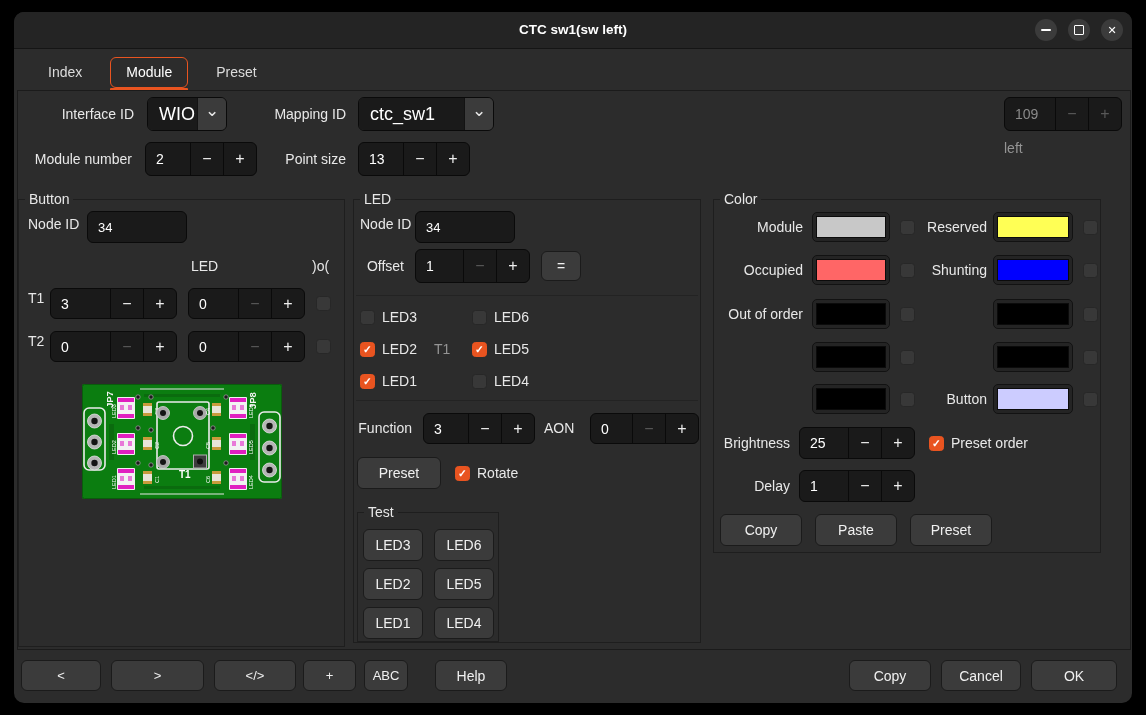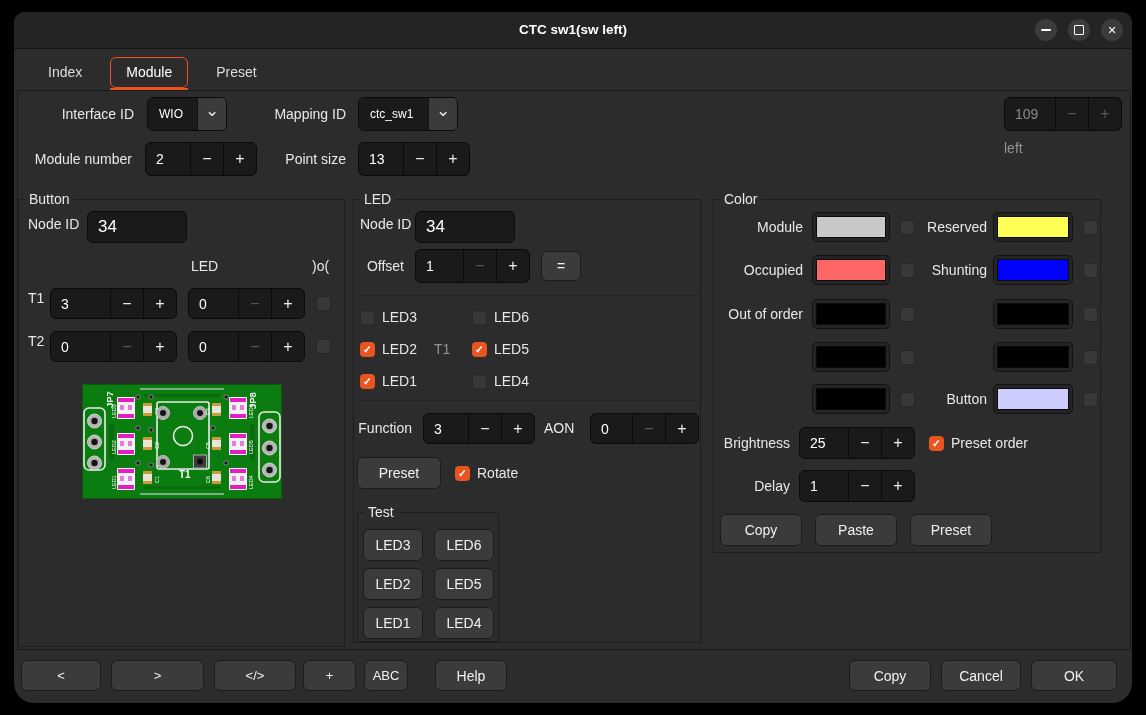--- a/index.html
+++ b/index.html
@@ -1,40 +1,40 @@
 <!DOCTYPE html>
 <html><head>
 <meta charset="utf-8">
 <style>
   html,body{margin:0;padding:0;}
   body{width:1146px;height:715px;background:#000;font-family:"Liberation Sans",sans-serif;position:relative;overflow:hidden;}
   .abs{position:absolute;box-sizing:border-box;}
-  .window{position:absolute;left:14px;top:12px;width:1118px;height:691px;background:#2c2c2c;border-radius:20px;}
+  .window{position:absolute;left:14px;top:12px;width:1118px;height:691px;background:#2c2c2c;border-radius:10px;}
   .titlebar{position:absolute;left:0;top:0;right:0;height:36px;background:#242424;border-bottom:1px solid #151515;border-radius:10px 10px 0 0;}
   .title{line-height:36px;text-align:center;color:#ffffff;font-weight:bold;font-size:13.5px;}
   .winbtns{position:absolute;right:9px;top:7px;display:flex;gap:11px;}
   .winbtn{width:22px;height:22px;border-radius:50%;background:#3b3b3b;color:#fff;display:flex;align-items:center;justify-content:center;font-size:11px;}
   .glyph-min{width:10px;height:2px;background:#fff;border-radius:1px;}
   .glyph-max{width:8px;height:8px;border:1.5px solid #fff;border-radius:1px;}
   .tabs{position:absolute;left:18px;top:45px;display:flex;gap:12px;}
   .tab{position:relative;height:29px;line-height:29px;padding:0 15px;color:#dcdcdc;font-size:14px;border:1px solid transparent;border-radius:6px;}
   .tab.active{border-color:#e95420;color:#fff;}
   .tab.active::after{content:"";position:absolute;left:-1px;right:-1px;bottom:-4px;height:3px;background:#e95420;border-radius:1px;}
   .content{position:absolute;left:3px;top:78px;width:1112px;height:558px;border:1px solid #1b1b1b;background:#2c2c2c;}
   .lbl{color:#e8e8e8;font-size:14px;white-space:nowrap;}
   .lbl.dim{color:#949494;}
   .tr{text-align:right;}
-  .entry{background:#1a1a1a;border:1px solid #0a0a0a;border-radius:6px;color:#fff;font-size:17px;display:flex;align-items:center;padding-left:10px;}
+  .entry{background:#1a1a1a;border:1px solid #0a0a0a;border-radius:6px;color:#fff;font-size:13px;display:flex;align-items:center;padding-left:10px;}
   .spin{display:flex;background:#1a1a1a;border:1px solid #0a0a0a;border-radius:6px;overflow:hidden;}
   .spin .val{display:flex;align-items:center;padding-left:10px;color:#fff;font-size:14px;flex:1;}
   .spin.disabled .val{color:#8a8a8a;}
   .sbtn{width:32px;display:flex;align-items:center;justify-content:center;color:#efefef;font-size:16px;border-left:1px solid #0a0a0a;}
   .sbtn.dis{color:#585858;}
   .combo{display:flex;border:1px solid #0a0a0a;border-radius:6px;overflow:hidden;}
-  .combo .cval{background:#1a1a1a;color:#fff;font-size:12px;display:flex;align-items:center;padding-left:11px;flex:1;}
+  .combo .cval{background:#1a1a1a;color:#fff;font-size:18px;display:flex;align-items:center;padding-left:11px;flex:1;}
   .combo .carrow{width:28px;background:#3b3b3b;border-left:1px solid #131313;display:flex;align-items:center;justify-content:center;color:#e8e8e8;font-size:17px;}
   .carrow span{margin-top:-7px;}
   .btnx{background:#3b3b3b;border:1px solid #1b1b1b;border-radius:6px;color:#f0f0f0;font-size:14px;display:flex;align-items:center;justify-content:center;}
   .frame{position:absolute;border:1px solid #1e1e1e;box-sizing:border-box;}
   .ftitle{position:absolute;top:-10px;left:6px;background:#2c2c2c;padding:0 4px;color:#e8e8e8;font-size:14px;line-height:19px;white-space:nowrap;}
   .cb{width:15px;height:15px;border-radius:3.5px;background:#383838;border:1px solid #272727;box-sizing:border-box;flex:none;}
   .cb.on{background:#e95420;border-color:#e95420;display:flex;align-items:center;justify-content:center;}
   .cb.on span{color:#fff;font-size:10.5px;font-weight:bold;line-height:1;}
   .cbrow{position:absolute;display:flex;align-items:center;gap:7px;height:16px;}
   .sep{position:absolute;height:1px;background:#232323;}
@@ -72,21 +72,21 @@
   <div class="content">
 
     <div class="abs lbl tr" style="left:18px;top:6px;width:98px;line-height:34px;">Interface ID</div>
     <div class="abs combo" style="left:129px;top:6px;width:80px;height:34px;">
       <div class="cval">WIO</div>
       <div class="carrow">
           <span>⌄</span>
         </div>
     </div>
     <div class="abs lbl tr" style="left:250px;top:6px;width:78px;line-height:34px;">Mapping ID</div>
-    <div class="abs combo" style="left:340px;top:6px;width:100px;height:34px;">
+    <div class="abs combo" style="left:340px;top:6px;width:136px;height:34px;">
       <div class="cval">ctc_sw1</div>
       <div class="carrow">
           <span>⌄</span>
         </div>
     </div>
     <div class="abs spin disabled" style="left:986px;top:6px;width:118px;height:34px;">
       <div class="val">109</div>
       <div class="sbtn dis">−</div>
       <div class="sbtn dis">+</div>
     </div>

